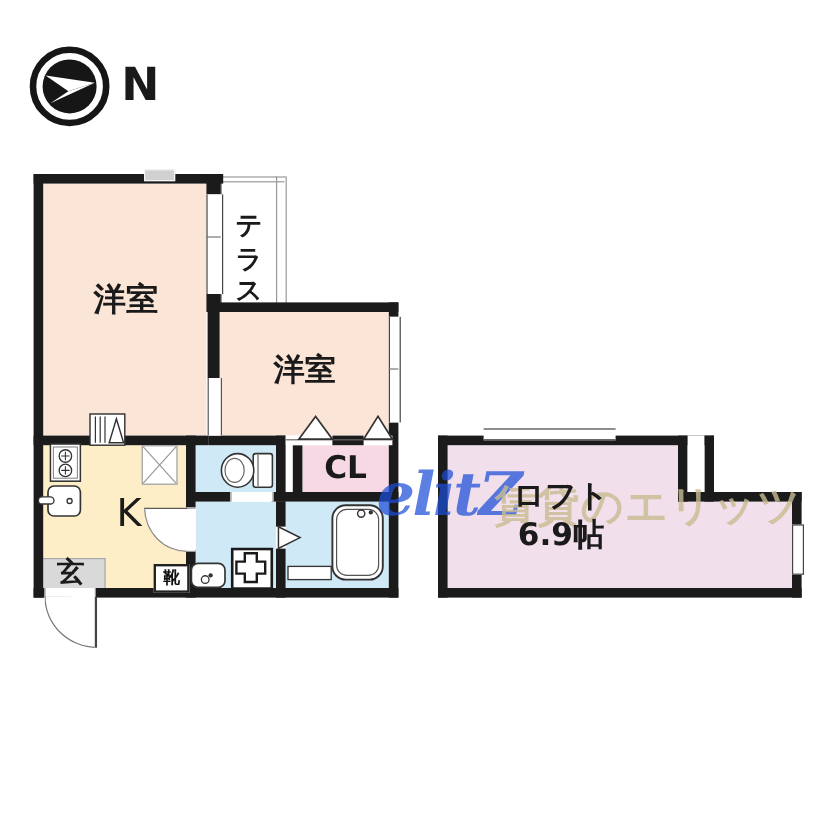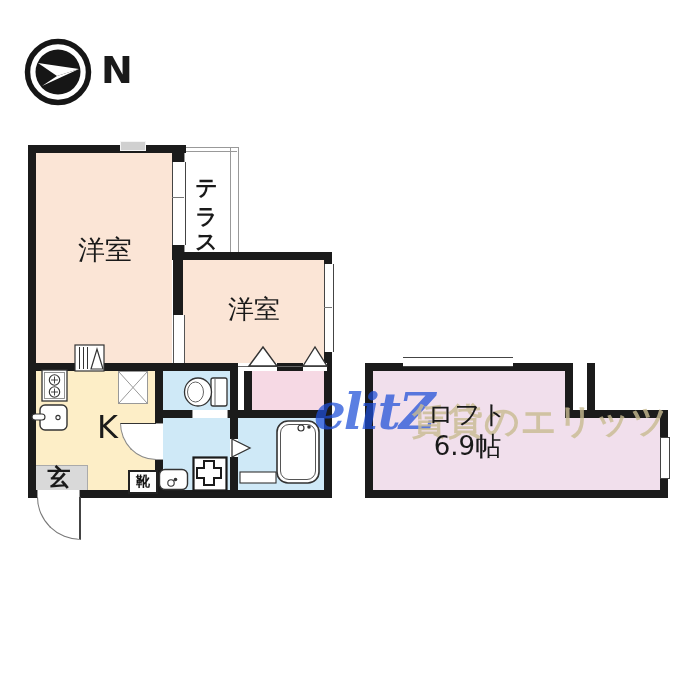--- a/index.html
+++ b/index.html
@@ -6,21 +6,21 @@
   .canvas{position:relative;width:700px;height:700px;background:#ffffff;overflow:hidden;
           font-family:"DejaVu Sans",sans-serif;}
   .abs{position:absolute;}
   .room{position:absolute;z-index:1;}
   .wall{position:absolute;background:#1b1b1b;z-index:10;}
   .thinline{position:absolute;background:#999;z-index:12;}
   .gap{position:absolute;background:#fff;z-index:15;}
   .win{position:absolute;background:#fff;z-index:15;}
   .icon{position:absolute;z-index:20;}
   .lbl{position:absolute;z-index:50;color:#1a1a1a;display:flex;align-items:center;
-       justify-content:center;text-align:center;font-weight:400;line-height:1.22;}
+       justify-content:center;text-align:center;font-weight:700;line-height:1.22;}
   .arc{position:absolute;z-index:18;background:#fff;border-bottom-left-radius:100% 100%;}
   .wm{position:absolute;z-index:45;white-space:nowrap;pointer-events:none;}
 </style>
 </head>
 <body>
 
 <div class="canvas">
 
   <svg class="abs" style="left:22px;top:36px;z-index:5;" width="72" height="72" viewBox="0 0 72 72">
     <circle cx="36" cy="36" r="30.5" fill="#ffffff" stroke="#161616" stroke-width="5.5"></circle>
@@ -173,20 +173,21 @@
   </div>
 
   <div class="lbl" style="left:190px;top:158px;width:32px;height:96px;font-size:22px;writing-mode:vertical-rl;letter-spacing:3px;font-weight:600;">テラス</div>
 
   <div class="lbl" style="left:190px;top:268px;width:128px;height:84px;font-size:26px;">
     <div>
       <div>洋室</div>
     </div>
   </div>
 
+  <div class="lbl" style="left:252px;top:372px;width:72px;height:37px;font-size:26px;">CL</div>
 
   <div class="lbl" style="left:85px;top:405px;width:45px;height:45px;font-size:32px;font-weight:500;">K</div>
 
   <div class="lbl" style="left:38px;top:463px;width:42px;height:28px;font-size:23px;font-weight:700;">玄</div>
 
   <div class="lbl" style="left:390px;top:398px;width:155px;height:66px;font-size:26px;">
     <div>
       <div>ロフト</div>
       <div>6.9帖</div>
     </div>

